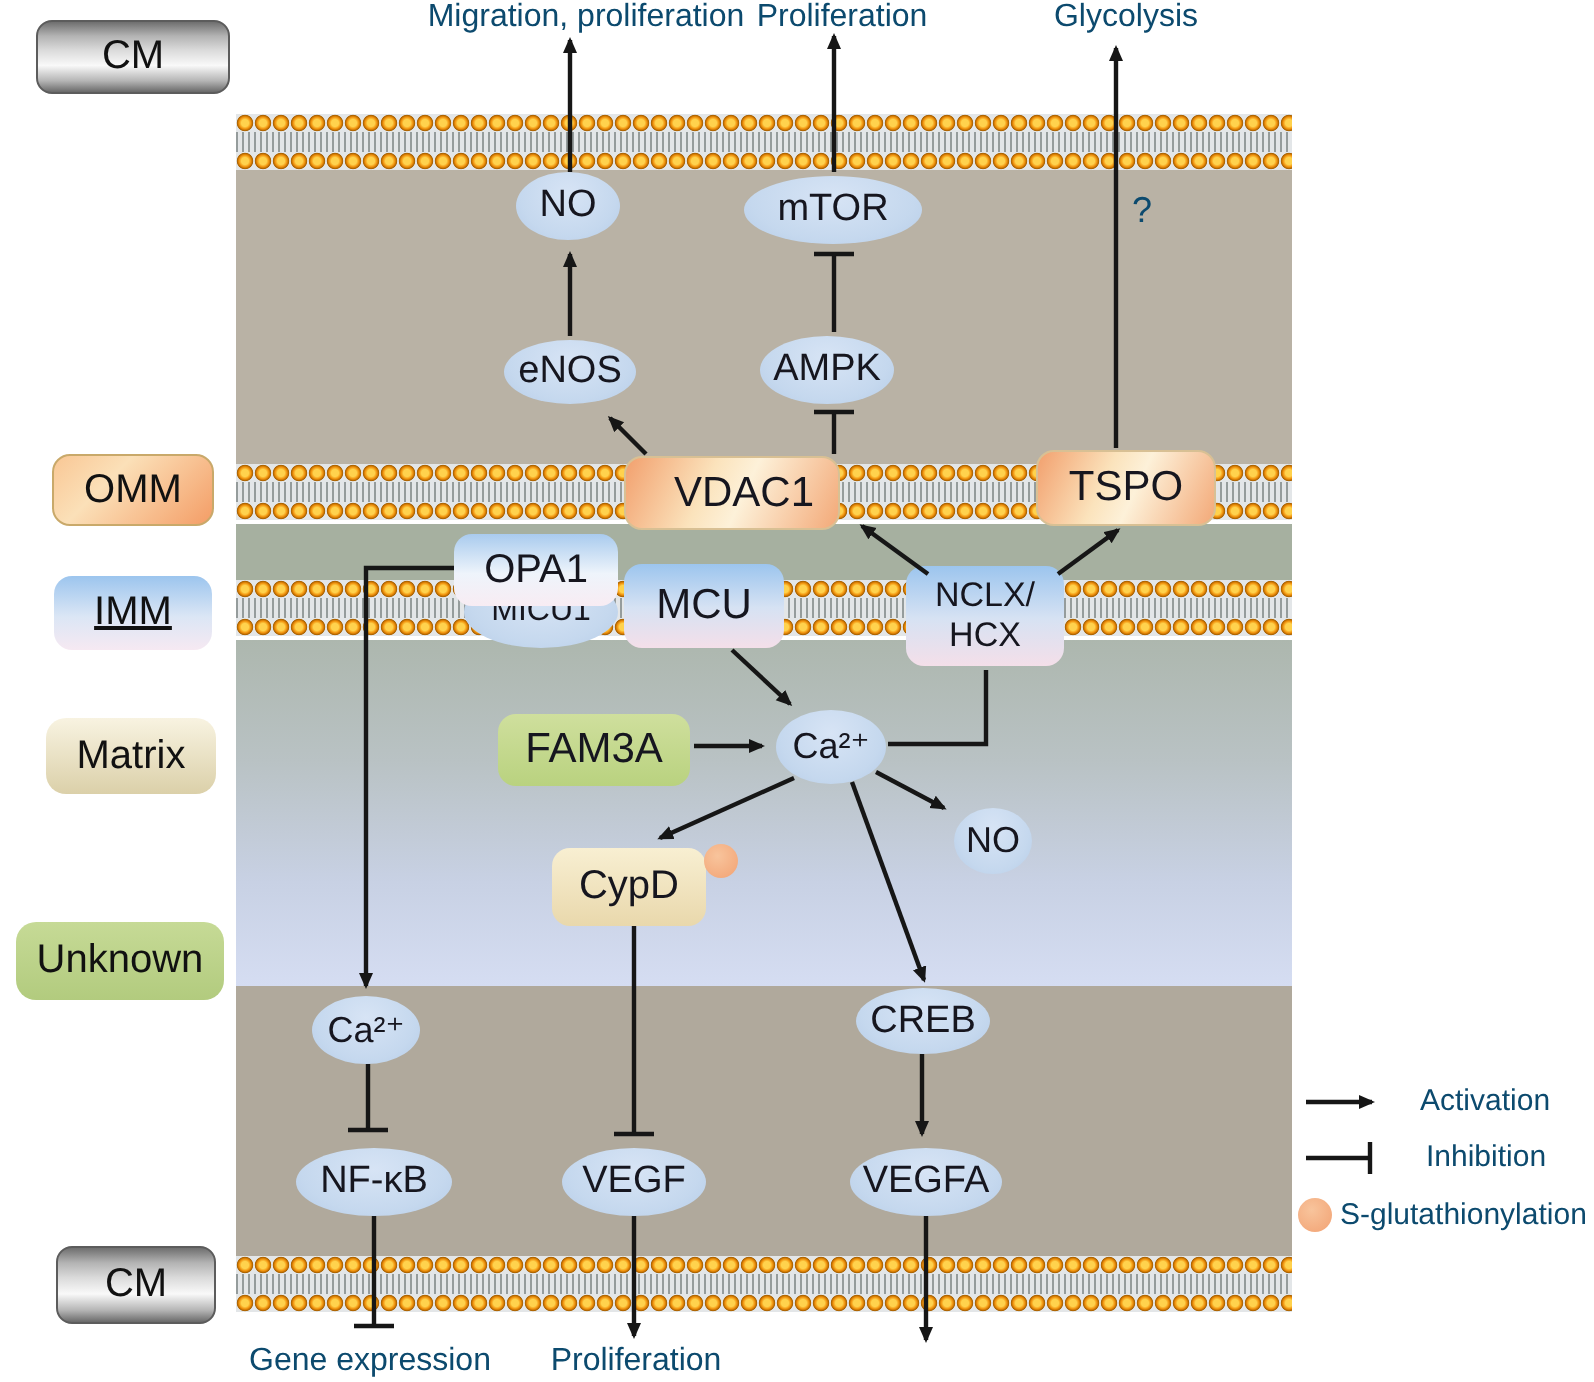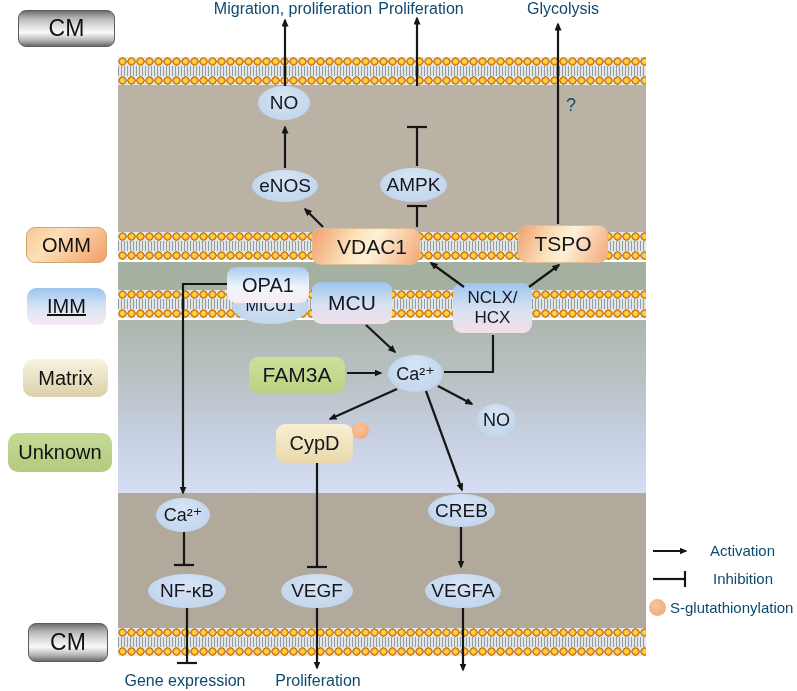--- a/index.html
+++ b/index.html
@@ -25,26 +25,26 @@
     background-repeat:repeat-x, repeat-x, no-repeat;
   }
   .mem-cm-top { top:57px; }
   .mem-omm    { top:232px; }
   .mem-imm    { top:290px; }
   .mem-cm-bot { top:628px; }
 
   
   .side-label { position:absolute; display:flex; align-items:center; justify-content:center;
     font-size:20px; color:#111; }
-  .cm-pill { border-radius:8px; border:1px solid #5c5c5c; font-size:23px;
+  .cm-pill { border-radius:8px; border:1px solid #5c5c5c; font-size:20px;
     background:linear-gradient(180deg,#6f6f6f 0%,#b3b3b3 20%,#dadada 40%,#f9f9f9 62%,#b5b5b5 84%,#6a6a6a 100%); }
   .lbl-omm { background:linear-gradient(135deg,#f9c795 0%,#fbe0b8 35%,#f49d66 100%); border:1px solid #c9a96a; border-radius:9px; }
   .lbl-imm { background:linear-gradient(180deg,#9cc5ee 0%,#dbe6f5 55%,#f6e9f2 100%); border-radius:9px; }
   .lbl-matrix { background:linear-gradient(180deg,#f8f3e1 0%,#ead primary 100%); background:linear-gradient(180deg,#f8f3e1 0%,#dbd0a9 100%); border-radius:10px; }
-  .lbl-unknown { background:linear-gradient(180deg,#c6da96 0%,#b2cb7e 100%); border-radius:10px; }
+  .lbl-unknown { background:linear-gradient(180deg,#c6da96 0%,#b2cb7e 100%); border-radius:10px;margin-top:28px; }
 
   
   .pbox { position:absolute; display:flex; align-items:center; justify-content:center;
     border-radius:9px; font-size:21px; color:#16161f; }
   .orange-grad { background:linear-gradient(115deg,#f2a06e 0%,#fbe3bc 38%,#fdf1d9 55%,#f3a978 100%); border:1px solid #d8c094; }
   .bluepink-grad { background:linear-gradient(180deg,#9cc5ee 0%,#d6e2f3 52%,#f4dfe9 100%); }
   .opa1-grad { background:linear-gradient(180deg,#a9cbee 0%,#eef4fb 55%,#f8ecf3 100%); }
   .green-box { background:linear-gradient(180deg,#cfdf9d 0%,#b9d27f 100%); }
   .cream-box { background:linear-gradient(180deg,#f8efd2 0%,#e9d8ac 100%); }
 
@@ -82,20 +82,21 @@
   <div class="side-label lbl-unknown" style="left:8px; top:433px; width:104px; height:39px;">Unknown</div>
   <div class="side-label cm-pill" style="left:28px; top:623px; width:80px; height:39px;">CM</div>
 
   <div class="txt ctr" style="left:180px; top:0; width:226px; font-size:16px;">Migration, proliferation</div>
   <div class="txt ctr" style="left:371px; top:0; width:100px; font-size:16px;">Proliferation</div>
   <div class="txt ctr" style="left:513px; top:0; width:100px; font-size:16px;">Glycolysis</div>
   <div class="txt" style="left:566px; top:95px; font-size:18px;">?</div>
 
   <div class="enode" style="left:258px; top:86px;  width:52px; height:34px;">NO</div>
   <div class="enode" style="left:252px; top:170px; width:66px; height:32px;">eNOS</div>
+  <div class="enode" style="left:372px; top:88px;  width:89px; height:34px;">mTOR</div>
   <div class="enode" style="left:380px; top:168px; width:67px; height:34px;">AMPK</div>
 
   <div class="pbox orange-grad" style="left:312px; top:228px; width:108px; height:37px;padding-left:12px;">VDAC1</div>
   <div class="pbox orange-grad" style="left:518px; top:225px; width:90px; height:38px;">TSPO</div>
 
   <div class="enode" style="left:232px; top:288px; width:77px; height:36px; font-size:16px;">MICU1</div>
   <div class="pbox opa1-grad" style="left:227px; top:267px; width:82px; height:36px; font-size:20px;">OPA1</div>
   <div class="pbox bluepink-grad" style="left:312px; top:282px; width:80px; height:42px;">MCU</div>
   <div class="pbox bluepink-grad nclx-lines" style="left:453px; top:283px; width:79px; height:50px; flex-direction:column;">
     <span>NCLX/</span>

